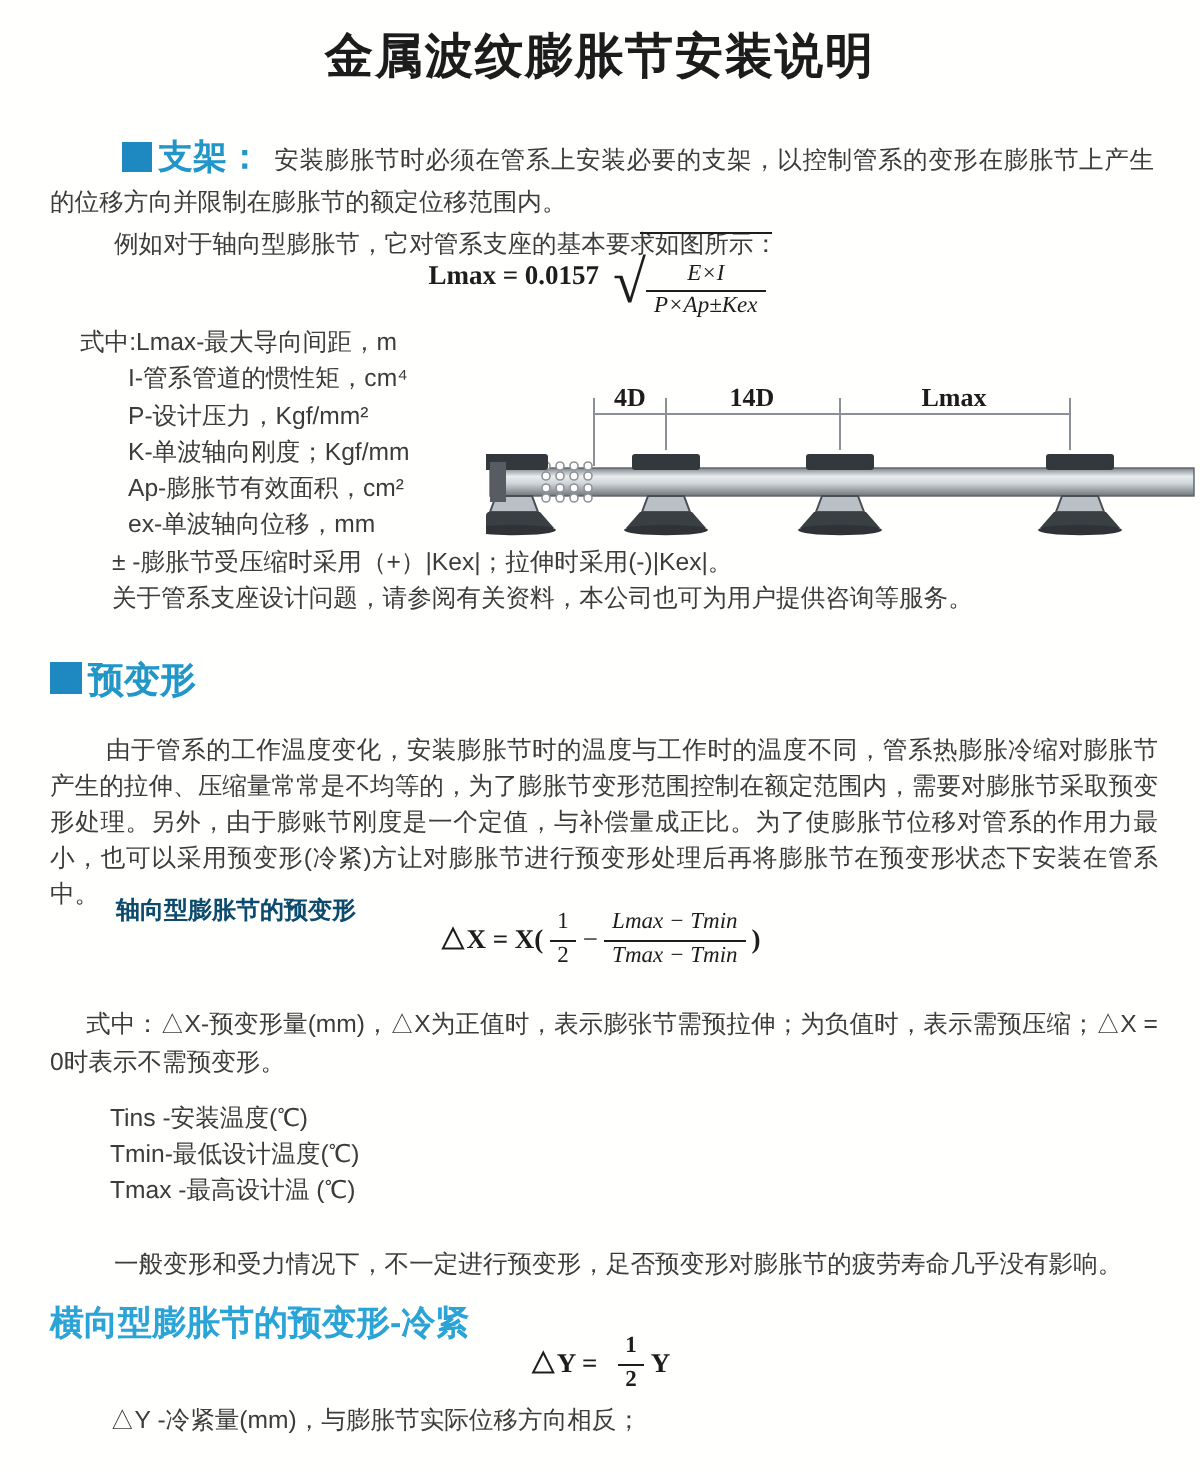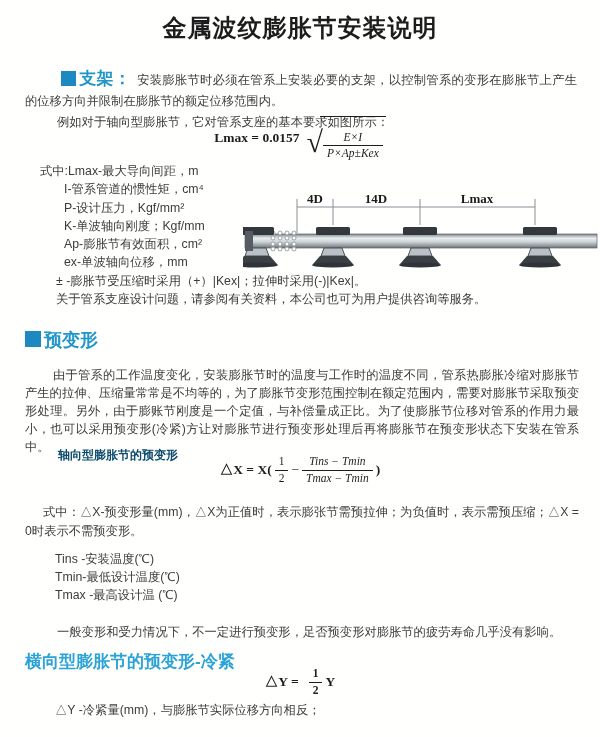--- a/index.html
+++ b/index.html
@@ -177,21 +177,21 @@
   <div class="abs h3">轴向型膨胀节的预变形</div>
 
   <div class="abs formula formula2">
     <span class="f-bold">△X = X(</span>
     <span class="frac">
       <span class="num">1</span>
       <span class="den">2</span>
     </span>
     <span>−</span>
     <span class="frac it">
-      <span class="num">Tins − Tmin</span>
+      <span class="num">Lmax − Tmin</span>
       <span class="den">Tmax − Tmin</span>
     </span>
     <span class="f-bold">)</span>
   </div>
 
   <p class="abs body-text n1">式中：△X-预变形量(mm)，△X为正值时，表示膨张节需预拉伸；为负值时，表示需预压缩；△X = 0时表示不需预变形。</p>
   <div class="abs body-text n-line n3">Tins -安装温度(℃)</div>
   <div class="abs body-text n-line n4">Tmin-最低设计温度(℃)</div>
   <div class="abs body-text n-line n5">Tmax -最高设计温 (℃)</div>
   <div class="abs body-text n7">一般变形和受力情况下，不一定进行预变形，足否预变形对膨胀节的疲劳寿命几乎没有影响。</div>

